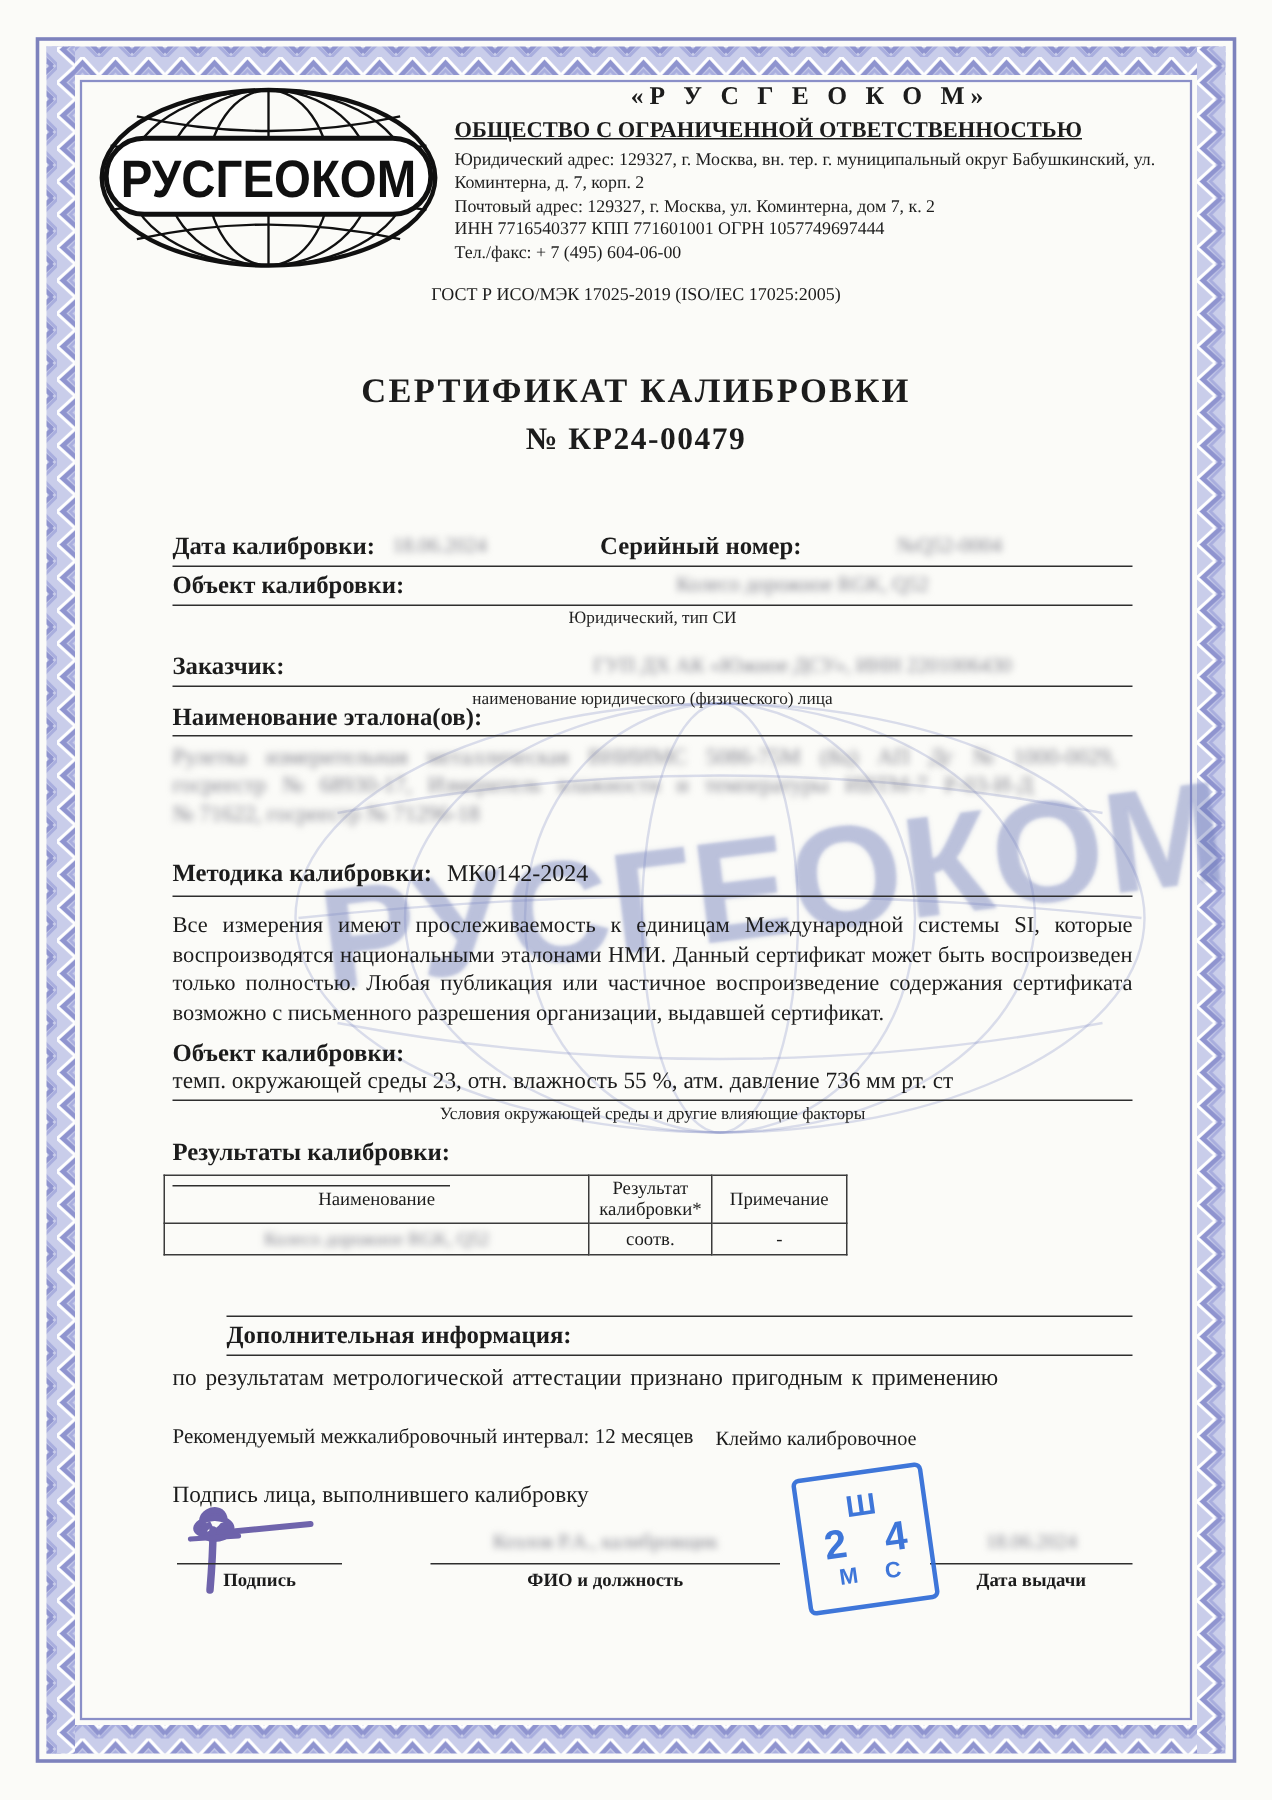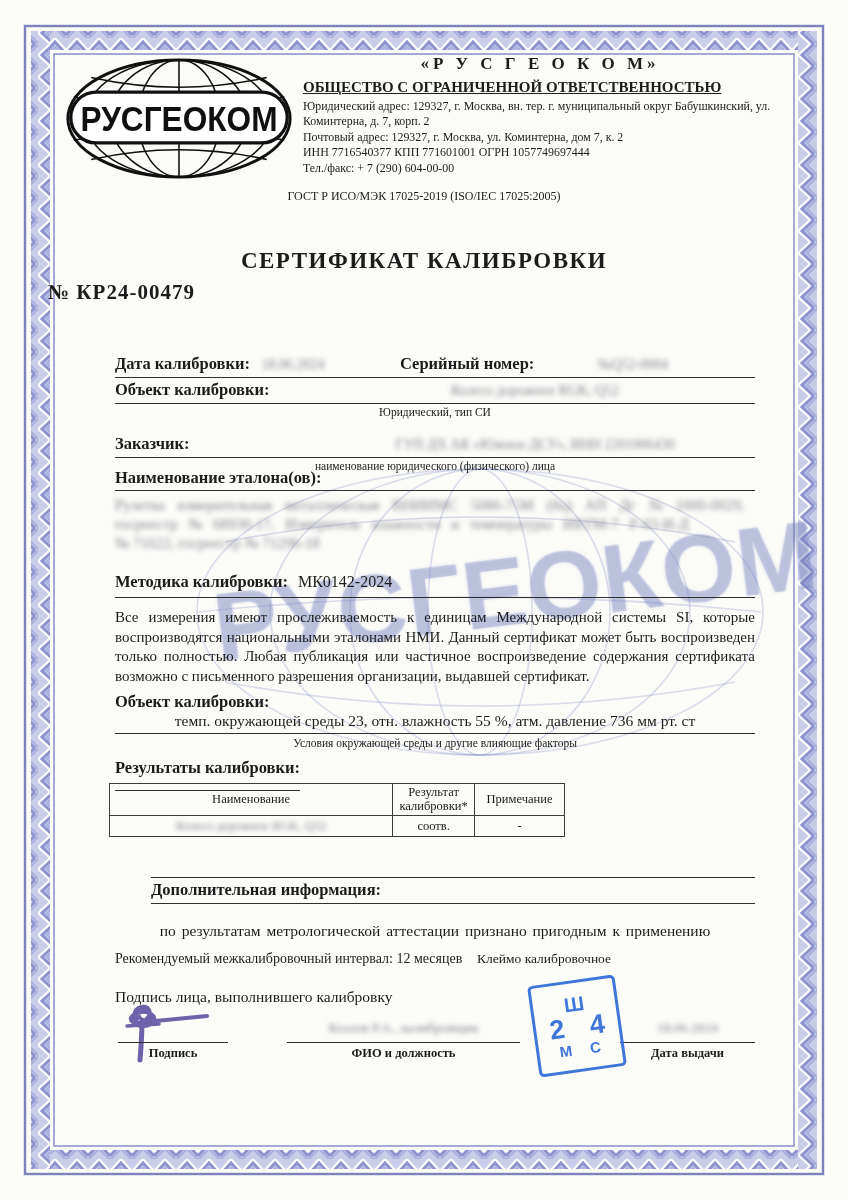--- a/index.html
+++ b/index.html
@@ -19,21 +19,21 @@
 
   
   .logo { position:absolute; left:62px; top:56px; }
   .head-right { position:absolute; left:303px; top:54px; width:474px; }
   .brand { font-size:17px; font-weight:bold; letter-spacing:4px; text-align:center; white-space:nowrap; }
   .org   { font-size:15px; font-weight:bold; text-decoration:underline; margin-top:5px; white-space:nowrap; }
   .addr  { font-size:11.9px; line-height:15.4px; margin-top:3px; white-space:nowrap; }
 
   .certsys { position:absolute; left:0; top:188px; width:848px; text-align:center; font-size:12px; line-height:16px; }
   .doc-title { position:absolute; left:0; top:248px; width:848px; text-align:center; font-size:23px; font-weight:bold; letter-spacing:1.5px; }
-  .doc-number { position:absolute; left:0; top:280px; width:848px; text-align:left; font-size:21px; font-weight:bold; letter-spacing:1px;padding-left:48px; }
+  .doc-number { position:absolute; left:0; top:280px; width:848px; text-align:center; font-size:21px; font-weight:bold; letter-spacing:1px; }
 
   
   .bodyarea { position:absolute; left:115px; top:0; width:640px; height:1200px; }
   .abs { position:absolute; }
   .ul { border-bottom:1.6px solid #2e2e2e; }
   .lbl { font-size:16.5px; font-weight:bold; white-space:nowrap; }
   .val { font-size:14px; }
   .cap { font-size:11.5px; text-align:center; color:#222; }
   .rd { filter:blur(2.6px); color:#84848e; }
   .para { font-size:15px; line-height:19.5px; text-align:justify; }
@@ -118,21 +118,21 @@
   </div>
 
   <div class="head-right">
     <div class="brand">«Р У С Г Е О К О М»</div>
     <div class="org">ОБЩЕСТВО С ОГРАНИЧЕННОЙ ОТВЕТСТВЕННОСТЬЮ</div>
     <div class="addr">
       <div>Юридический адрес: 129327, г. Москва, вн. тер. г. муниципальный округ Бабушкинский, ул.</div>
       <div>Коминтерна, д. 7, корп. 2</div>
       <div>Почтовый адрес: 129327, г. Москва, ул. Коминтерна, дом 7, к. 2</div>
       <div>ИНН 7716540377 КПП 771601001 ОГРН 1057749697444</div>
-      <div>Тел./факс: + 7 (290) 604-00-00</div>
+      <div>Тел./факс: + 7 (495) 604-06-00</div>
     </div>
   </div>
 
   <div class="certsys">
     <div>ГОСТ Р ИСО/МЭК 17025-2019 (ISO/IEC 17025:2005)</div>
   </div>
 
   <div class="doc-title">СЕРТИФИКАТ КАЛИБРОВКИ</div>
   <div class="doc-number">№ КР24-00479</div>
 
@@ -167,21 +167,21 @@
     </div>
 
     <div class="abs ul" style="top:572px; left:0; width:640px; height:26px;">
       <span class="lbl">Методика калибровки:</span>
       <span style="font-size:16px; margin-left:6px;">МК0142-2024</span>
     </div>
 
     <div class="abs para" style="top:608px; left:0; width:640px;">Все измерения имеют прослеживаемость к единицам Международной системы SI, которые воспроизводятся национальными эталонами НМИ. Данный сертификат может быть воспроизведен только полностью. Любая публикация или частичное воспроизведение содержания сертификата возможно с письменного разрешения организации, выдавшей сертификат.</div>
 
     <div class="abs lbl" style="top:692px; left:0;">Объект калибровки:</div>
-    <div class="abs ul" style="top:712px; left:0; width:640px; height:22px; font-size:15.5px;text-align:center;">темп. окружающей среды 23, отн. влажность 55 %, атм. давление 736 мм рт. ст</div>
+    <div class="abs ul" style="top:712px; left:0; width:640px; height:22px; font-size:15.5px;">темп. окружающей среды 23, отн. влажность 55 %, атм. давление 736 мм рт. ст</div>
     <div class="abs cap" style="top:737px; left:0; width:640px;">Условия окружающей среды и другие влияющие факторы</div>
 
     <div class="abs" style="top:758px; left:0;">
       <span class="lbl" style="display:inline-block; border-bottom:1.6px solid #2e2e2e; padding-bottom:12px;">Результаты калибровки:</span>
     </div>
     <table class="res abs" style="top:783px; left:-6px;">
       <tbody>
           <tr>
         <th class="c1">Наименование</th>
         <th class="c2">Результат калибровки*</th>
@@ -190,21 +190,21 @@
       <tr>
         <td class="c1"><span class="rd">Колесо дорожное RGK, Q52</span></td>
         <td class="c2">соотв.</td>
         <td class="c3">-</td>
       </tr>
     </tbody>
       </table>
 
     <div class="abs" style="top:877px; left:0; width:640px;">
       <span class="addinfo-label">Дополнительная информация:</span>
-      <div style="font-size:15.5px; margin-top:18px; word-spacing:2px;text-align:center;">по результатам метрологической аттестации признано пригодным к применению</div>
+      <div style="font-size:15.5px; margin-top:6px; word-spacing:2px;">по результатам метрологической аттестации признано пригодным к применению</div>
     </div>
 
     <div class="abs" style="top:951px; left:0; font-size:14px;">Рекомендуемый межкалибровочный интервал: 12 месяцев</div>
     <div class="abs" style="top:951px; left:362px; font-size:13.5px;">Клеймо калибровочное</div>
 
     <div class="abs" style="top:988px; left:0; font-size:15.5px;">Подпись лица, выполнившего калибровку</div>
 
     <svg class="abs" style="top:1000px; left:0;" width="110" height="64" viewBox="0 0 110 64">
       <g stroke="#5b4ea0" fill="#5b4ea0" opacity="0.88">
         <path d="M22 18 C14 10 30 2 34 10 C38 18 24 26 18 22 C10 17 26 8 36 14 C44 19 36 26 28 26 C20 26 18 20 26 16 Z" stroke-width="4" fill-rule="evenodd"></path>

